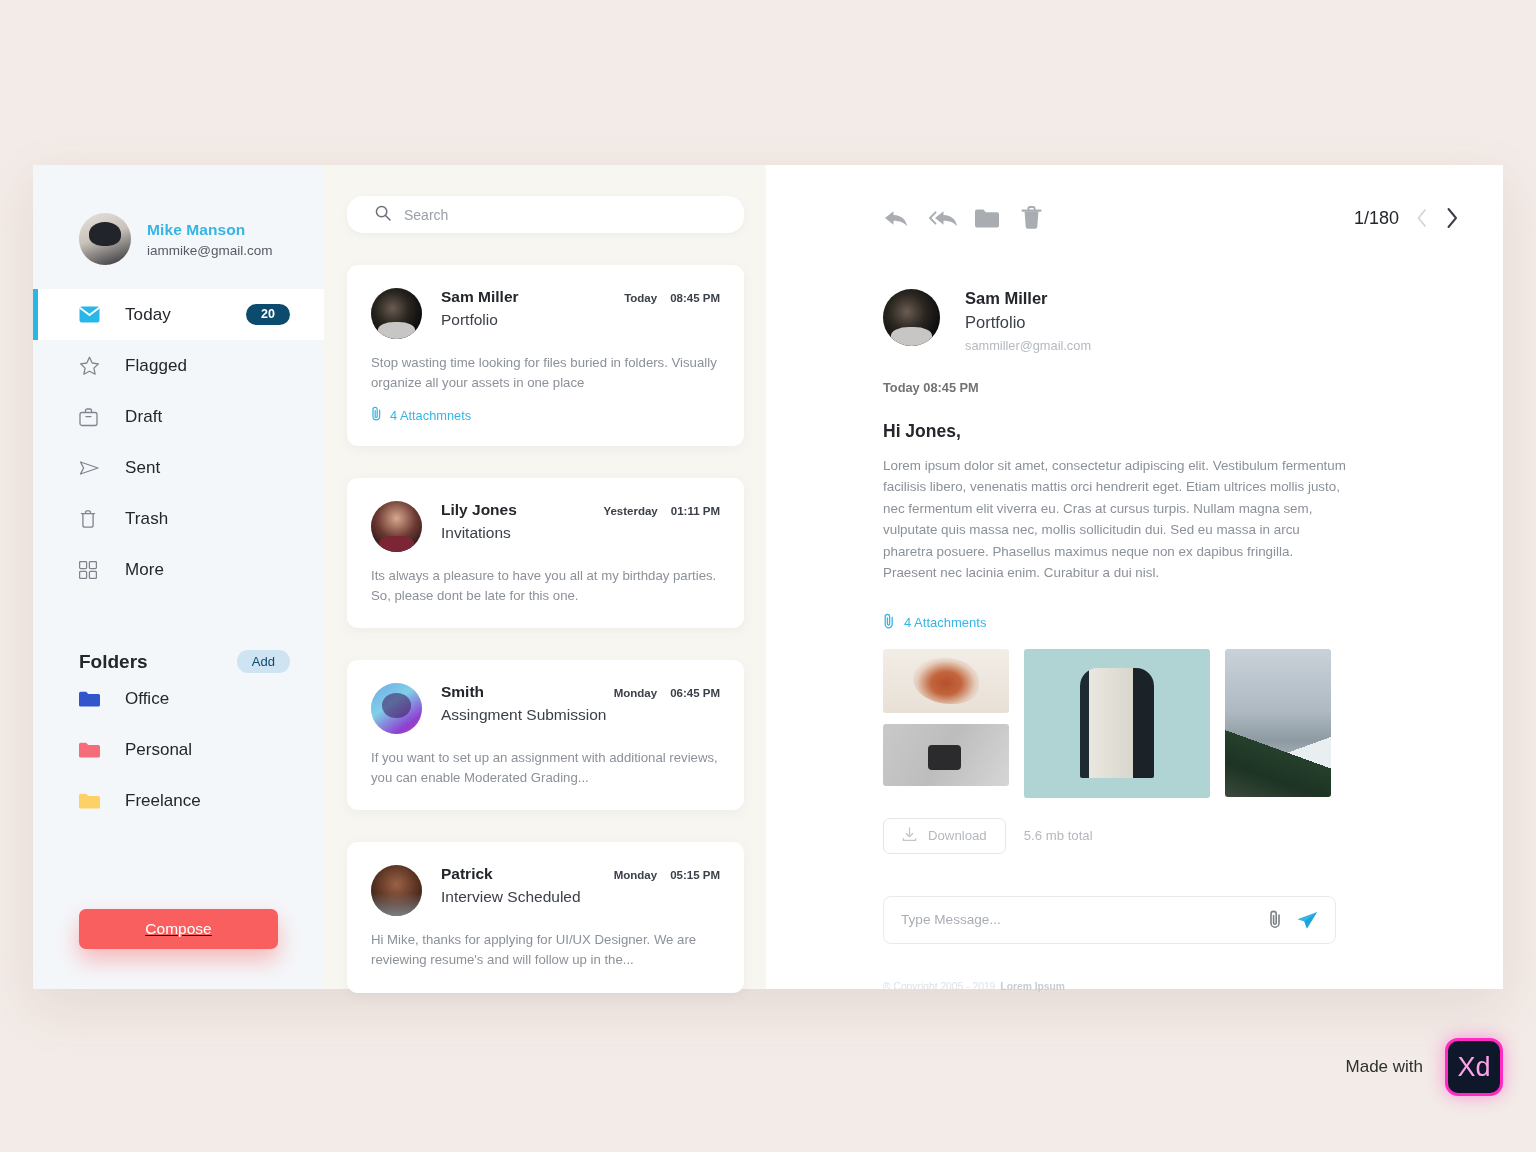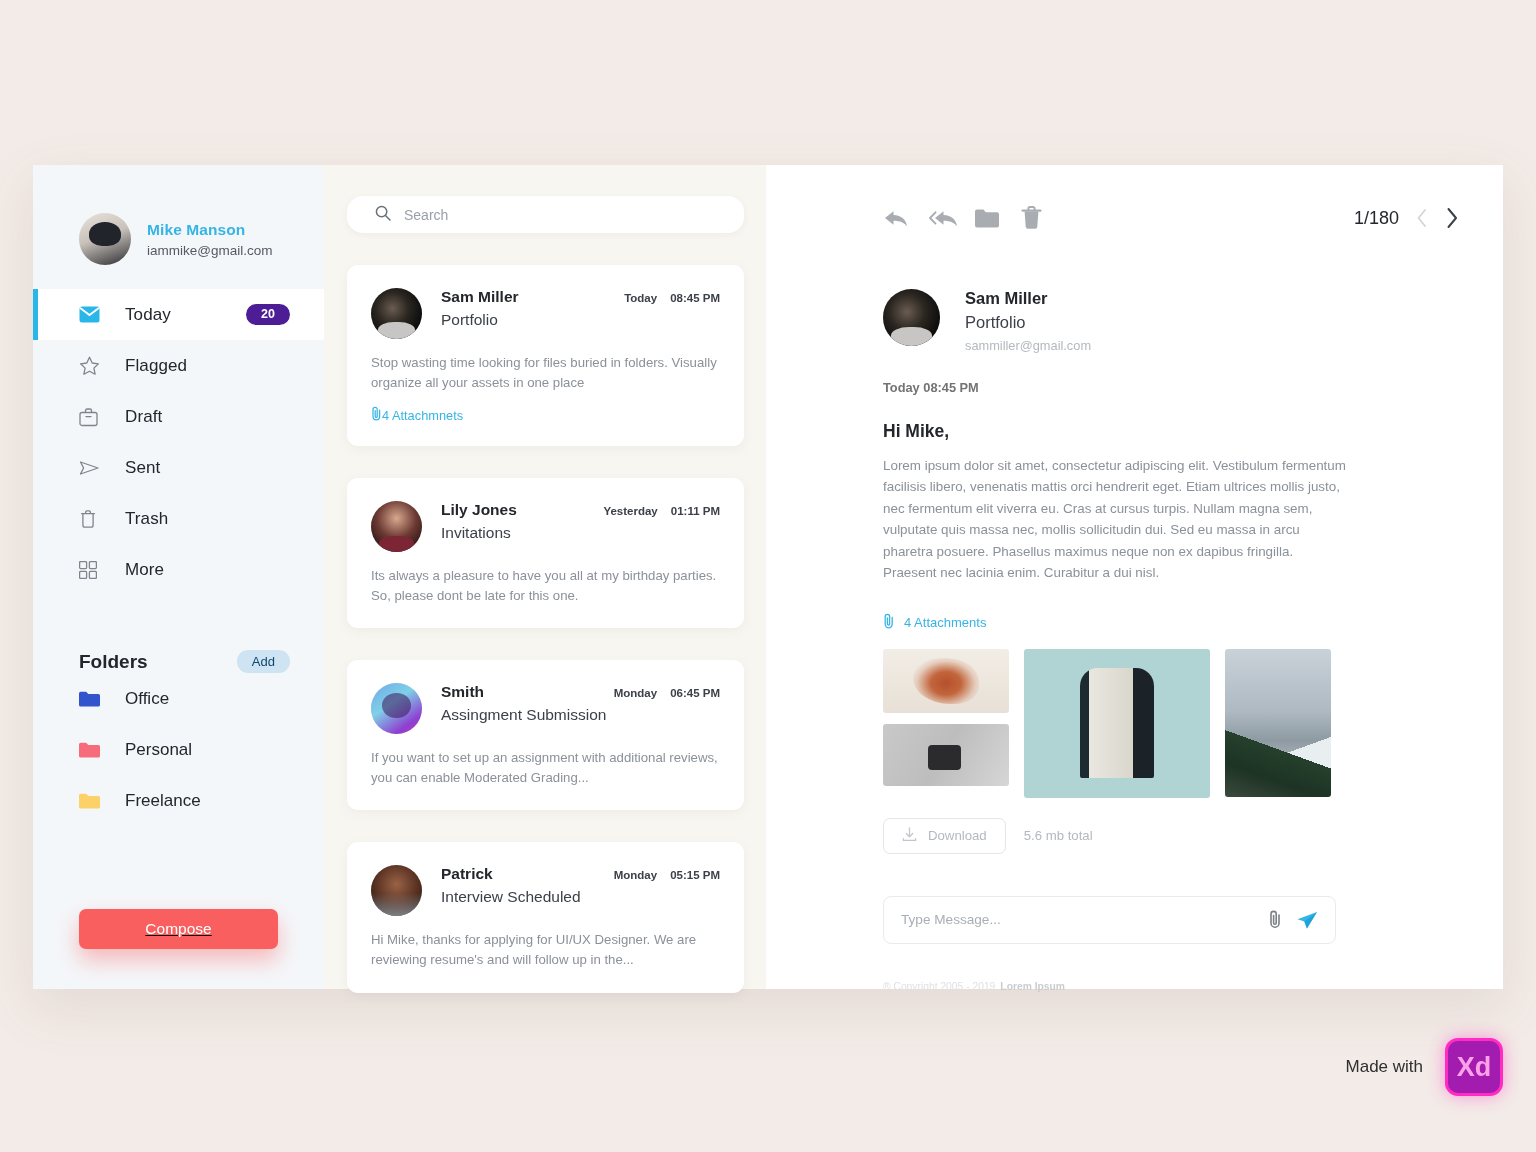--- a/index.html
+++ b/index.html
@@ -86,21 +86,21 @@
   }
   .nav-label {
     font-size: 17px;
     color: #23262b;
     margin-left: 20px;
     letter-spacing: 0.1px;
   }
   .nav-badge {
     margin-left: auto;
     margin-right: 34px;
-    background: #4c1d95;
+    background: #0c4a6e;
     color: #ffffff;
     font-size: 12.5px;
     font-weight: bold;
     border-radius: 11px;
     padding: 4px 15px;
     line-height: 1;
   }
 
   
   .folders-head {
@@ -225,20 +225,21 @@
   }
   .mail-preview {
     font-size: 13.2px;
     line-height: 1.52;
     color: #8b9199;
     margin-top: 14px;
   }
   .mail-attach {
     display: flex;
     align-items: center;
+    gap: 8px;
     margin-top: 13px;
     font-size: 12.8px;
     color: #35b5e5;
   }
 
   
   .read-col {
     flex: 1;
     background: #ffffff;
     padding: 32px 44px 0 117px;
@@ -398,28 +399,28 @@
     right: 33px;
     bottom: 56px;
     display: flex;
     align-items: center;
     gap: 22px;
   }
   .made-label { font-size: 17px; color: #2f2f2f; }
   .xd-logo {
     width: 58px; height: 58px;
     border-radius: 13px;
-    background: #a21caf;
+    background: #0f172a;
     border: 3px solid #ff2bc2;
     display: flex;
     align-items: center;
     justify-content: center;
     color: #ffa1e8;
     font-size: 27px;
-    font-weight: bold;
+    font-weight: normal;
     box-shadow: 0 0 17px rgba(255, 43, 194, 0.45);
   }
 
   
   .ph { position: absolute; inset: 0; }
   .av-mike { background: linear-gradient(160deg,#e8e2dc 0%,#c9c2bb 45%,#2b2b30 100%); }
   .av-mike::after {
     content: ""; position: absolute;
     left: 20%; top: 18%; width: 60%; height: 46%;
     border-radius: 50% 50% 42% 42%;
@@ -749,21 +750,21 @@
           <div class="ph av-sam"></div>
         </div>
       <div class="msg-head-text">
         <div class="msg-sender">Sam Miller</div>
         <div class="msg-subject">Portfolio</div>
         <div class="msg-email">sammiller@gmail.com</div>
       </div>
     </div>
 
     <div class="msg-date">Today 08:45 PM</div>
-    <div class="msg-greeting">Hi Mike,</div>
+    <div class="msg-greeting">Hi Jones,</div>
     <p class="msg-body">Lorem ipsum dolor sit amet, consectetur adipiscing elit. Vestibulum fermentum facilisis libero, venenatis mattis orci hendrerit eget. Etiam ultrices mollis justo, nec fermentum elit viverra eu. Cras at cursus turpis. Nullam magna sem, vulputate quis massa nec, mollis sollicitudin dui. Sed eu massa in arcu pharetra posuere. Phasellus maximus neque non ex dapibus fringilla. Praesent nec lacinia enim. Curabitur a dui nisl.</p>
 
     <div class="att-head">
       <span>
         <svg width="12" height="16" viewBox="0 0 12 16">
             <path d="M9.2 4.5 V11.3 a3.5 3.5 0 0 1 -7 0 V3.6 a2.2 2.2 0 0 1 4.4 0 V11.1 a1.1 1.1 0 0 1 -2.2 0 V4.9" fill="none" stroke="#35b5e5" stroke-width="1.3" stroke-linecap="round"></path>
           </svg>
       </span>
       <span>4 Attachments</span>
     </div>

